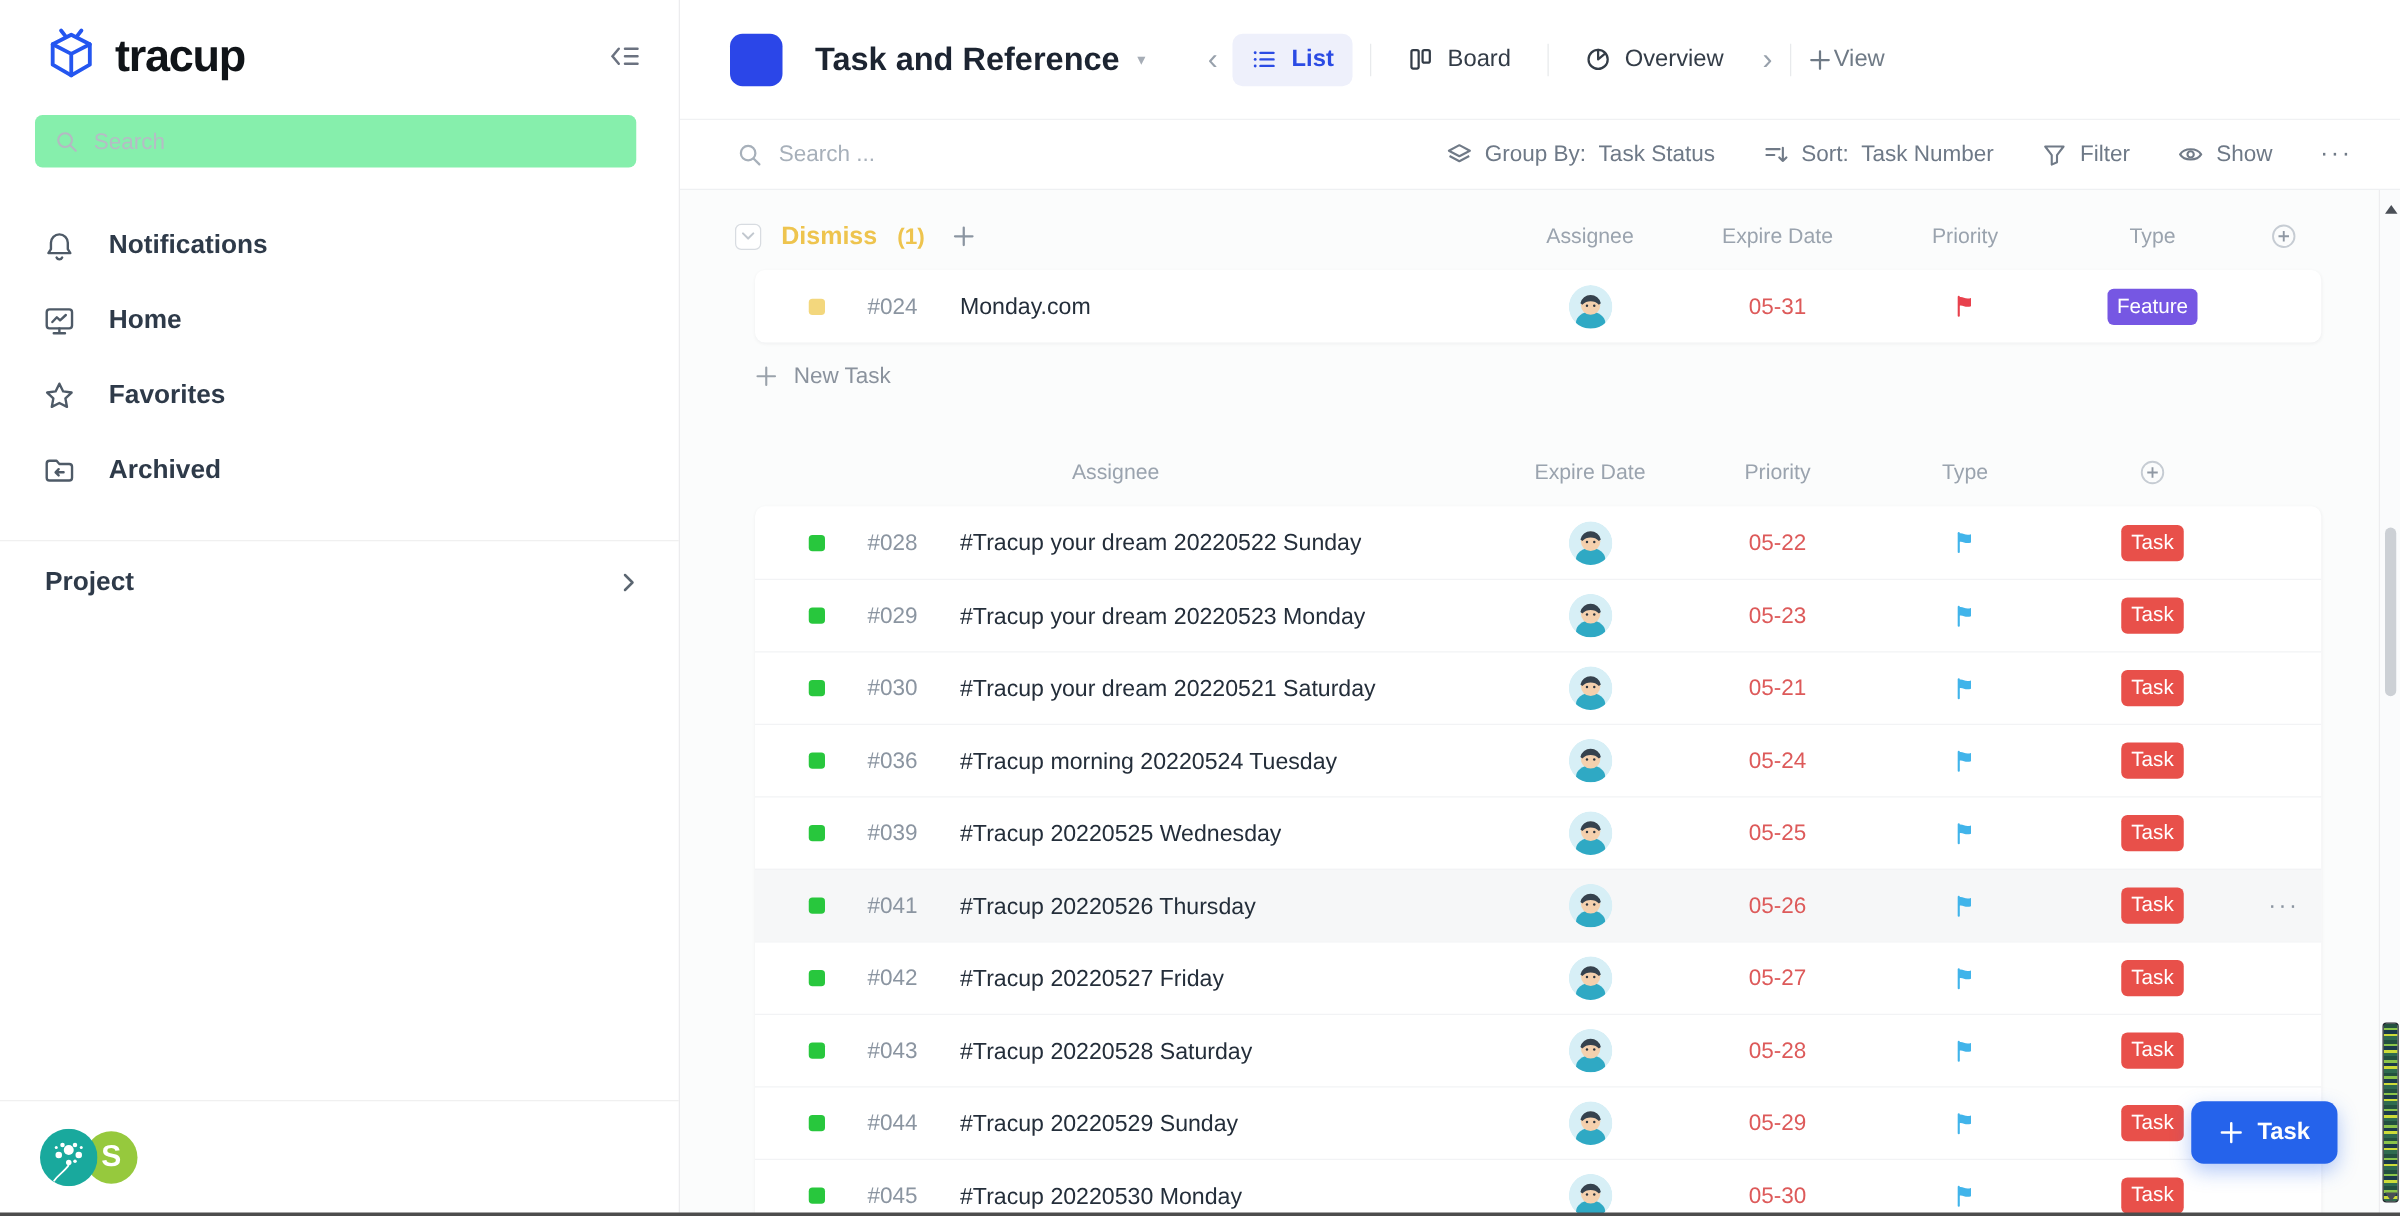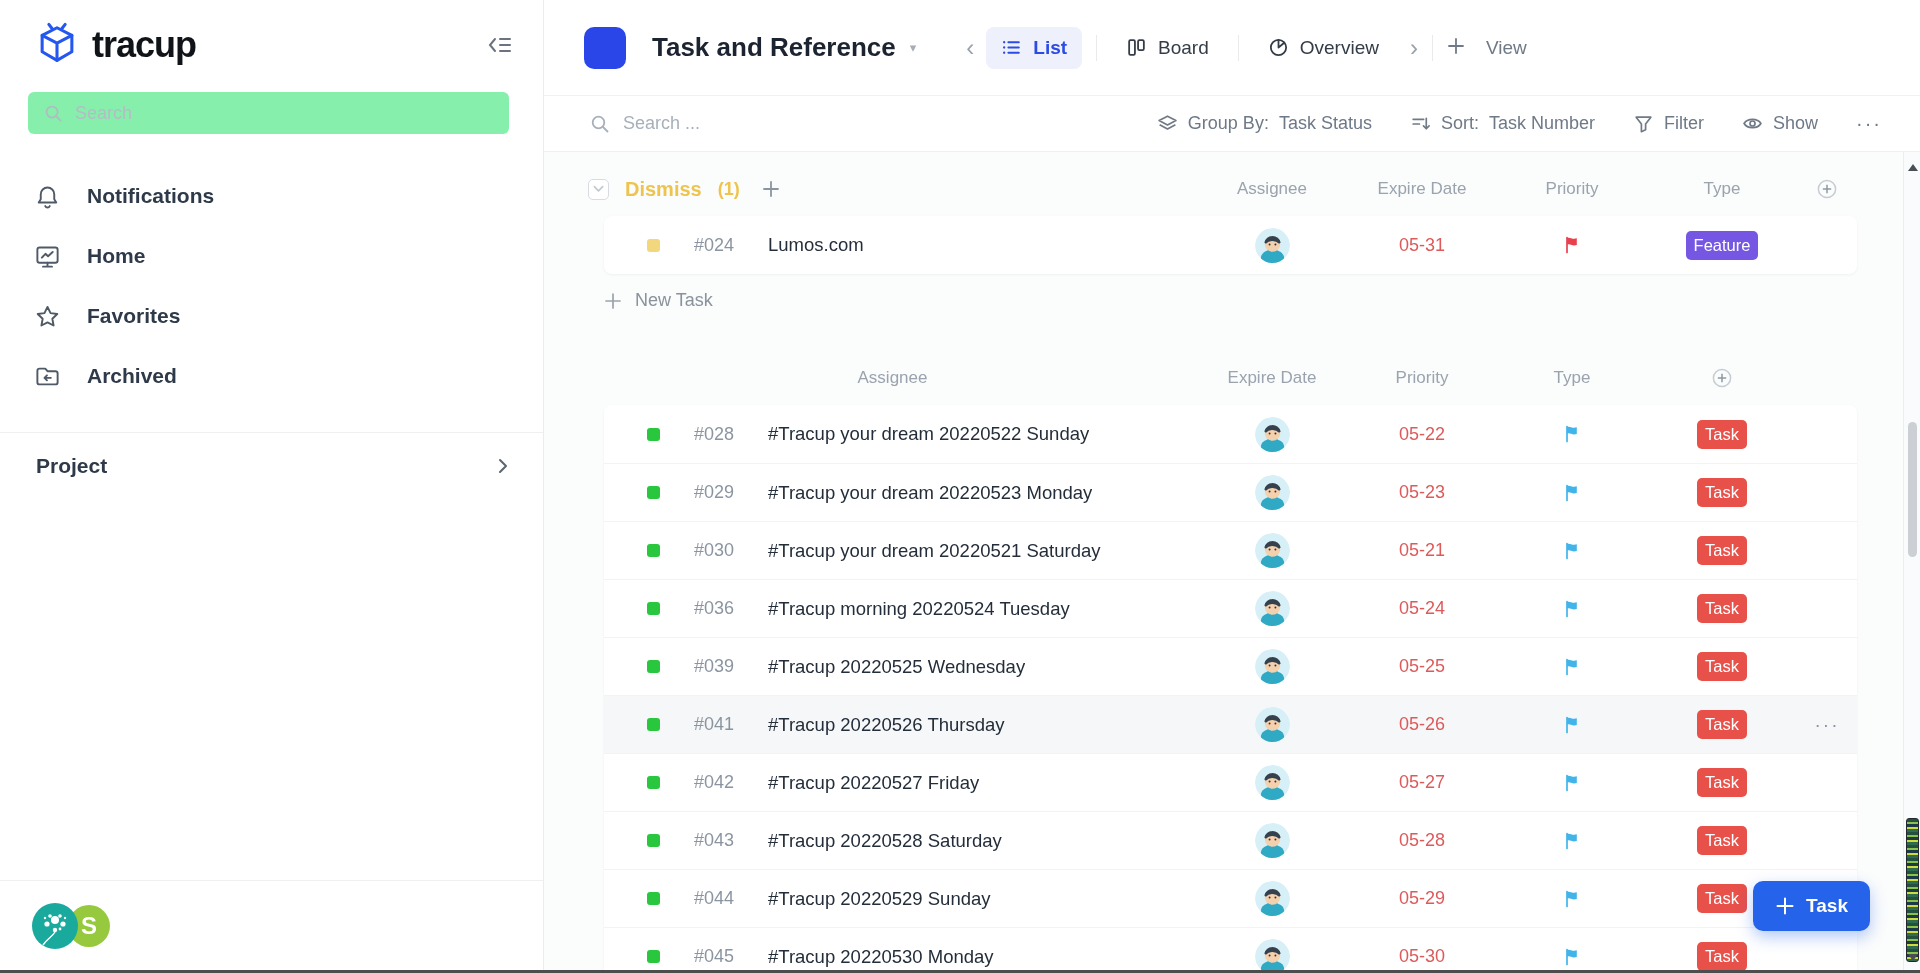--- a/index.html
+++ b/index.html
@@ -34,21 +34,21 @@
   .proj-square{width:42px;height:42px;border-radius:10px;flex-shrink:0;}
   .page-title{margin-left:26px;font-size:26px;font-weight:700;color:#1c2431;white-space:nowrap;}
   .title-caret{margin-left:14px;color:#a6adb6;font-size:13px;cursor:pointer;}
   .chev{color:#98a1ac;font-size:24px;line-height:1;cursor:pointer;font-weight:400;}
   .chev-left{margin-left:50px;}
   .tab{display:flex;align-items:center;gap:11px;font-size:19px;color:#333c47;padding:10px 15px;border-radius:8px;cursor:pointer;white-space:nowrap;}
   .tab.active{background:#eef0fb;color:#2b4be4;font-weight:600;}
   .tab .tab-icon{width:21px;height:21px;}
   .vsep{width:1px;height:26px;background:#e8eaec;margin:0 14px;}
   .tab-list{margin-left:12px;}
-  .add-view{display:flex;align-items:flex-start;gap:21px;color:#6f7a86;font-size:19px;cursor:pointer;white-space:nowrap;}
+  .add-view{display:flex;align-items:center;gap:2px;color:#6f7a86;font-size:19px;cursor:pointer;white-space:nowrap;}
 
   .toolbar{height:56px;display:flex;align-items:center;padding:0 38px 0 46px;border-bottom:1px solid #eef0f2;background:#fff;}
   .toolbar-search{display:flex;align-items:center;gap:13px;color:#a7b0ba;}
   .toolbar-search input{border:none;outline:none;background:transparent;font-size:18px;width:320px;color:#55606c;font-family:inherit;}
   .toolbar-search input::placeholder{color:#a7b0ba;}
   .toolbar-right{margin-left:auto;display:flex;align-items:center;gap:38px;}
   .tcontrol{display:flex;align-items:center;gap:10px;font-size:18px;color:#6e7987;cursor:pointer;white-space:nowrap;}
   .tcontrol .ticon{width:21px;height:21px;color:#707a87;}
   .more-label{font-size:20px;color:#707a87;letter-spacing:2px;cursor:pointer;}
 
@@ -340,21 +340,21 @@
                   <circle cx="11" cy="11" r="8.6"></circle>
                   <path d="M11 6.8 V15.2 M6.8 11 H15.2" stroke="#8f98a3"></path>
                 </svg>
       </span>
     </div>
     <div class="card">
   <div class="row grid">
     <div class="cell-main">
       <span class="status-square" style="background: rgb(243, 215, 125);"></span>
       <span class="task-id">#024</span>
-      <span class="task-title">Lumos.com</span>
+      <span class="task-title">Monday.com</span>
     </div>
     <div class="cell-center">
       <span class="avatar">
         <svg width="35" height="35" viewBox="0 0 36 36">
           <circle cx="18" cy="18" r="18" fill="#d7eff6"></circle>
           <path d="M6 31 a12 9 0 0 1 24 0 v5 H6 Z" fill="#2fa9c4"></path>
           <circle cx="18" cy="16.5" r="8" fill="#f4d0ad"></circle>
           <path d="M9.6 15 a8.6 8.6 0 0 1 16.8 0 l-1.6 1.2 a9.5 9.5 0 0 0 -13.6 0 Z" fill="#35424e"></path>
           <circle cx="15" cy="17" r="1" fill="#2c353f"></circle>
                       <circle cx="21" cy="17" r="1" fill="#2c353f"></circle>

